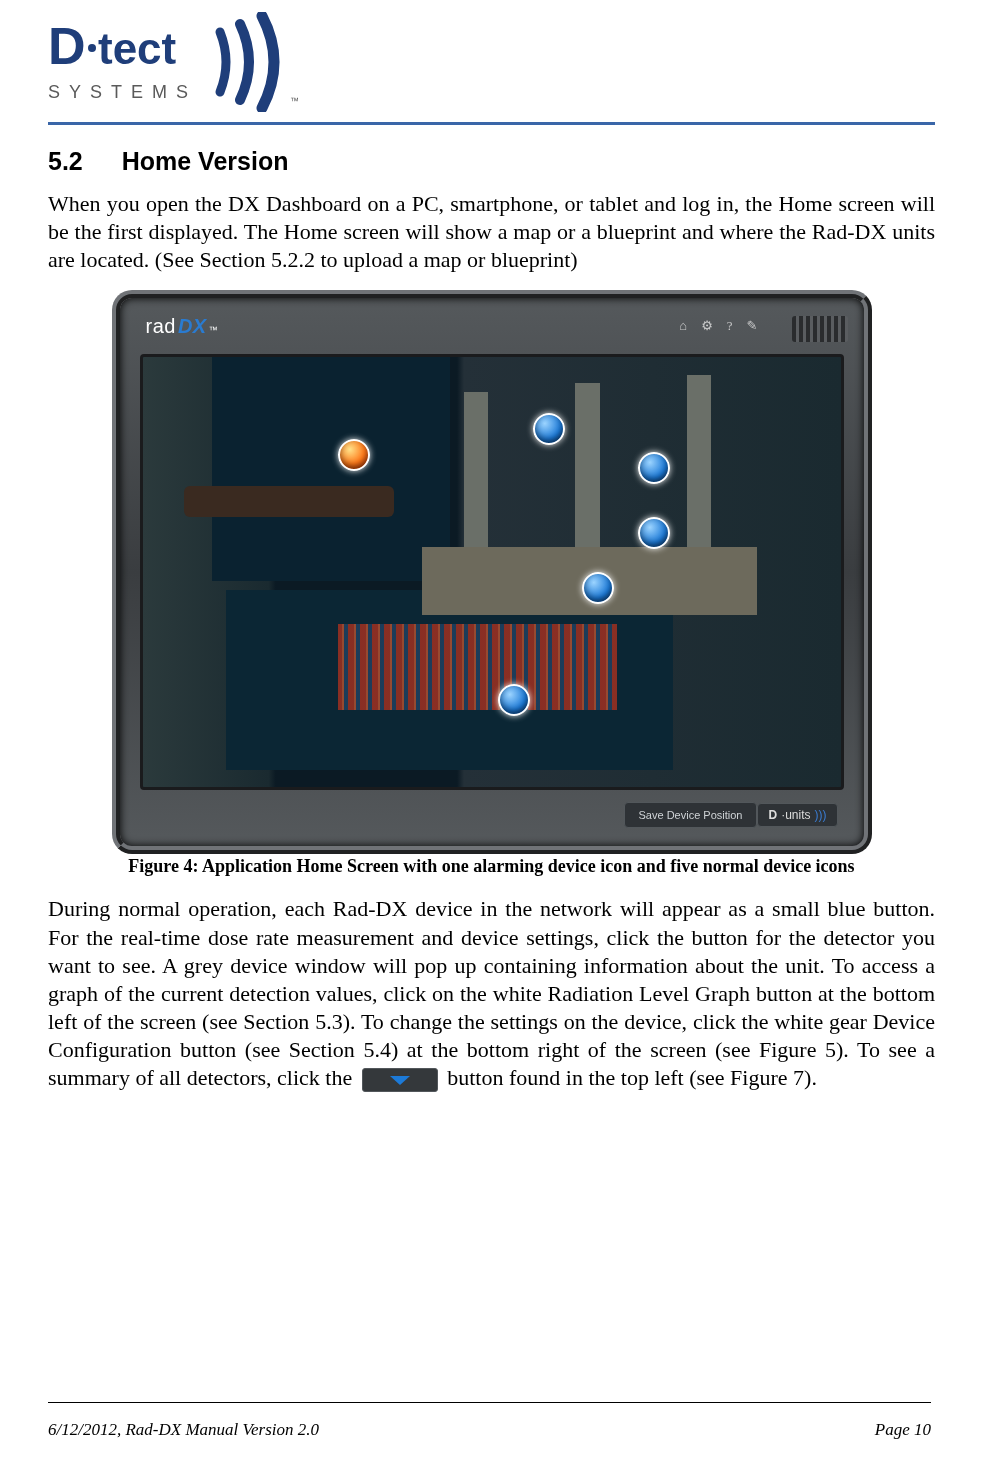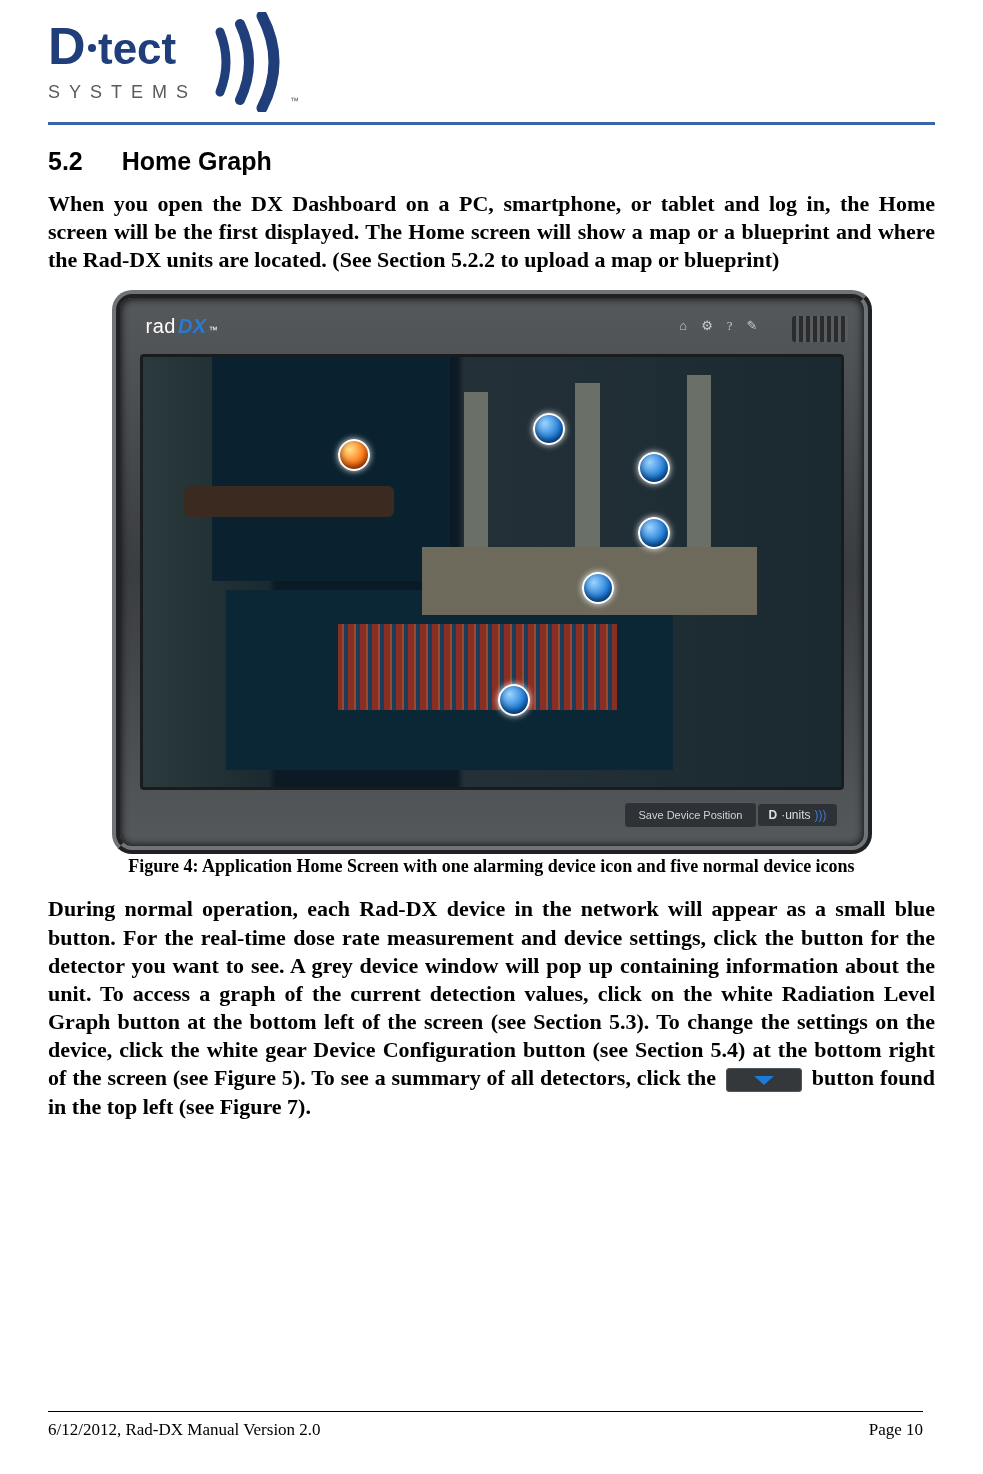--- a/index.html
+++ b/index.html
@@ -33,21 +33,20 @@
       font-weight: bold;
       font-size: 25px;
       margin: 0 0 14px 0;
     }
     .sec-num { margin-right: 32px; }
     p.body {
       font-size: 22px;
       margin: 0 0 16px 0;
       text-align: justify;
       line-height: 1.28;
-      font-weight: bold;
     }
     .figure-wrap {
       width: 760px;
       margin: 8px auto 10px auto;
     }
     .device-frame {
       width: 760px;
       height: 564px;
       background: linear-gradient(180deg, #55595c 0%, #3a3d40 50%, #55595c 100%);
       border: 8px ridge #707377;
@@ -183,26 +182,27 @@
       width: 74px; height: 22px;
       background: #34383b;
       border: 1px solid #52575b;
       border-radius: 3px;
       align-items:center; justify-content:center;
       margin: 0 4px;
     }
     .footer {
       position: absolute;
       bottom: 34px;
-      left: 48px; right: 60px;
+      left: 48px; right: 52px;
       border-top: 1px solid #000;
-      padding-top: 8px;
+      padding-top: 17px;
       display: flex;
       justify-content: space-between;
       font-size: 17px;
+      font-style: italic;
     }
   </style>
 </head>
 <body>
 
 <div class="page">
   <div class="header">
     <div class="logo">
       <svg width="260" height="100" viewBox="0 0 260 100">
         <text x="0" y="52" font-family="Arial" font-size="52" font-weight="bold" fill="#1f3e7a">D</text>
@@ -212,21 +212,21 @@
         <path d="M 192 12 Q 210 50 192 88" stroke="#1f3e7a" stroke-width="10" fill="none" stroke-linecap="round"></path>
         <path d="M 214 4 Q 238 50 214 96" stroke="#1f3e7a" stroke-width="11" fill="none" stroke-linecap="round"></path>
         <text x="0" y="86" font-family="Arial" font-size="18" letter-spacing="9" fill="#5a5a5a">SYSTEMS</text>
         <text x="242" y="92" font-family="Arial" font-size="9" fill="#5a5a5a">™</text>
       </svg>
     </div>
   </div>
 
   <h2 class="sec-heading">
     <span class="sec-num">5.2</span>
-    <span>Home Graph</span>
+    <span>Home Version</span>
   </h2>
 
   <p class="body">When you open the DX Dashboard on a PC, smartphone, or tablet and log in, the Home screen will be the first displayed. The Home screen will show a map or a blueprint and where the Rad-DX units are located. (See Section 5.2.2 to upload a map or blueprint)</p>
 
   <div class="figure-wrap">
     <div class="device-frame">
       <div class="df-inner">
         <div class="df-topbar">
           <div class="rad-logo">
             <span class="rad">rad</span>

